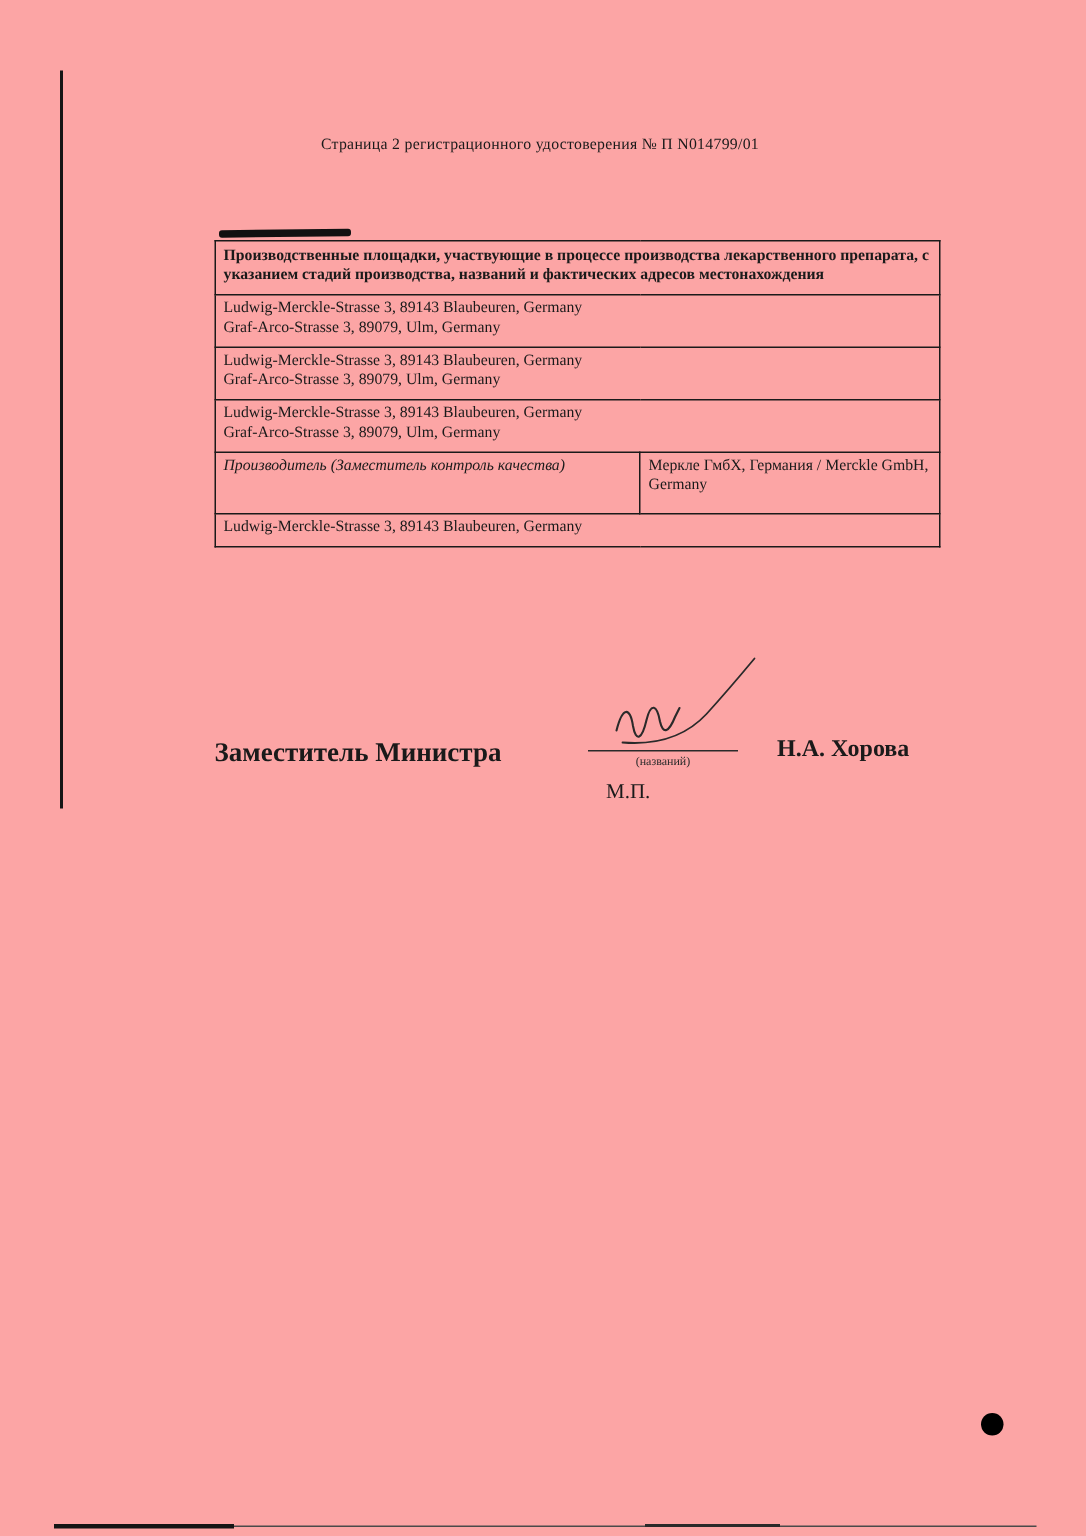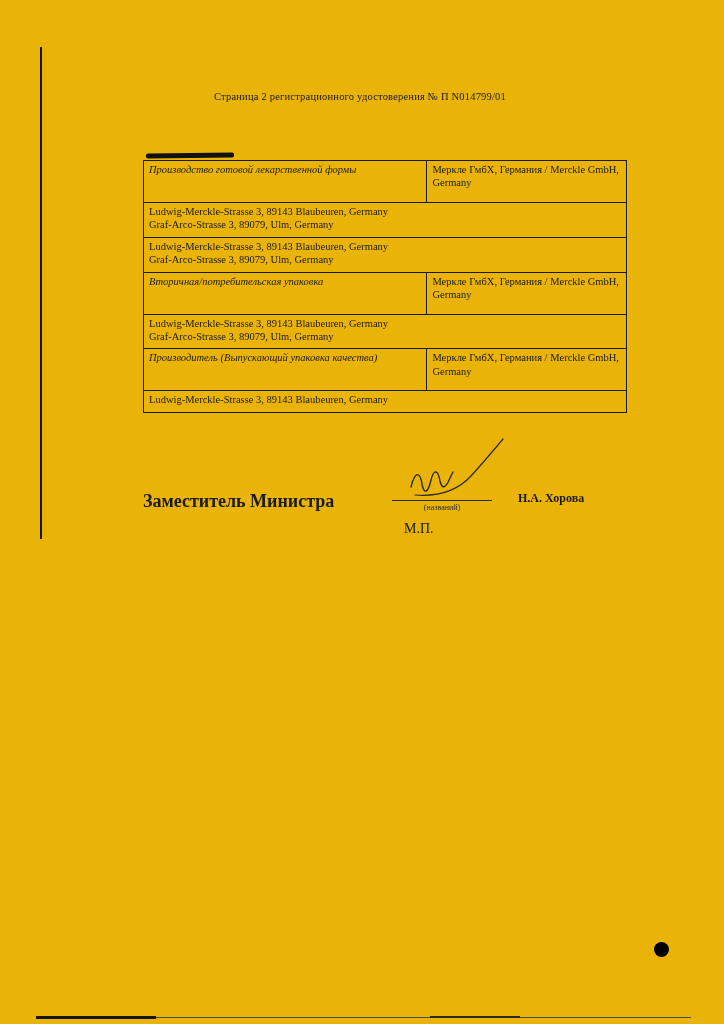--- a/index.html
+++ b/index.html
@@ -4,21 +4,21 @@
 <style>
   html, body {
     margin: 0;
     padding: 0;
     background: #ffffff;
   }
   .page {
     position: relative;
     width: 724px;
     height: 1024px;
-    background: #eab308;
+    background: #fca5a5;
     font-family: "Liberation Serif", serif;
     color: #1a1a1a;
     overflow: hidden;
   }
   
   .scan-line-left {
     position: absolute;
     left: 40px;
     top: 47px;
     width: 2px;
@@ -116,21 +116,21 @@
     left: 143px;
     top: 491px;
     font-weight: bold;
     font-size: 18px;
   }
   .sig-name {
     position: absolute;
     left: 518px;
     top: 491px;
     font-weight: bold;
-    font-size: 12px;
+    font-size: 16px;
   }
   .signature-svg {
     position: absolute;
     left: 403px;
     top: 437px;
     width: 108px;
     height: 64px;
   }
   .sig-line {
     position: absolute;
@@ -166,52 +166,47 @@
   <div class="doc-header">Страница 2 регистрационного удостоверения № П N014799/01</div>
 
   <div class="table-smudge"></div>
 
   <table class="sites-table">
     <colgroup>
         <col class="col-stage">
         <col class="col-company">
       </colgroup>
     <tbody>
-
-      <tr>
-        <td class="stage">Производство готовой лекарственной формы</td>
-        <td class="company">Меркле ГмбХ, Германия / Merckle GmbH, Germany</td>
-      </tr>
+      <tr>
+        <td colspan="2" class="thead">Производственные площадки, участвующие в процессе производства лекарственного препарата, с указанием стадий производства, названий и фактических адресов местонахождения</td>
+      </tr>
+
       <tr>
         <td colspan="2" class="addr">
           <div>Ludwig-Merckle-Strasse 3, 89143 Blaubeuren, Germany</div>
           <div>Graf-Arco-Strasse 3, 89079, Ulm, Germany</div>
         </td>
       </tr>
 
       <tr>
         <td colspan="2" class="addr">
           <div>Ludwig-Merckle-Strasse 3, 89143 Blaubeuren, Germany</div>
           <div>Graf-Arco-Strasse 3, 89079, Ulm, Germany</div>
         </td>
       </tr>
 
       <tr>
-        <td class="stage">Вторичная/потребительская упаковка</td>
-        <td class="company">Меркле ГмбХ, Германия / Merckle GmbH, Germany</td>
-      </tr>
-      <tr>
         <td colspan="2" class="addr">
           <div>Ludwig-Merckle-Strasse 3, 89143 Blaubeuren, Germany</div>
           <div>Graf-Arco-Strasse 3, 89079, Ulm, Germany</div>
         </td>
       </tr>
 
       <tr>
-        <td class="stage">Производитель (Выпускающий упаковка качества)</td>
+        <td class="stage">Производитель (Заместитель контроль качества)</td>
         <td class="company">Меркле ГмбХ, Германия / Merckle GmbH, Germany</td>
       </tr>
       <tr>
         <td colspan="2" class="addr">
           <div>Ludwig-Merckle-Strasse 3, 89143 Blaubeuren, Germany</div>
         </td>
       </tr>
     </tbody>
   </table>
 

